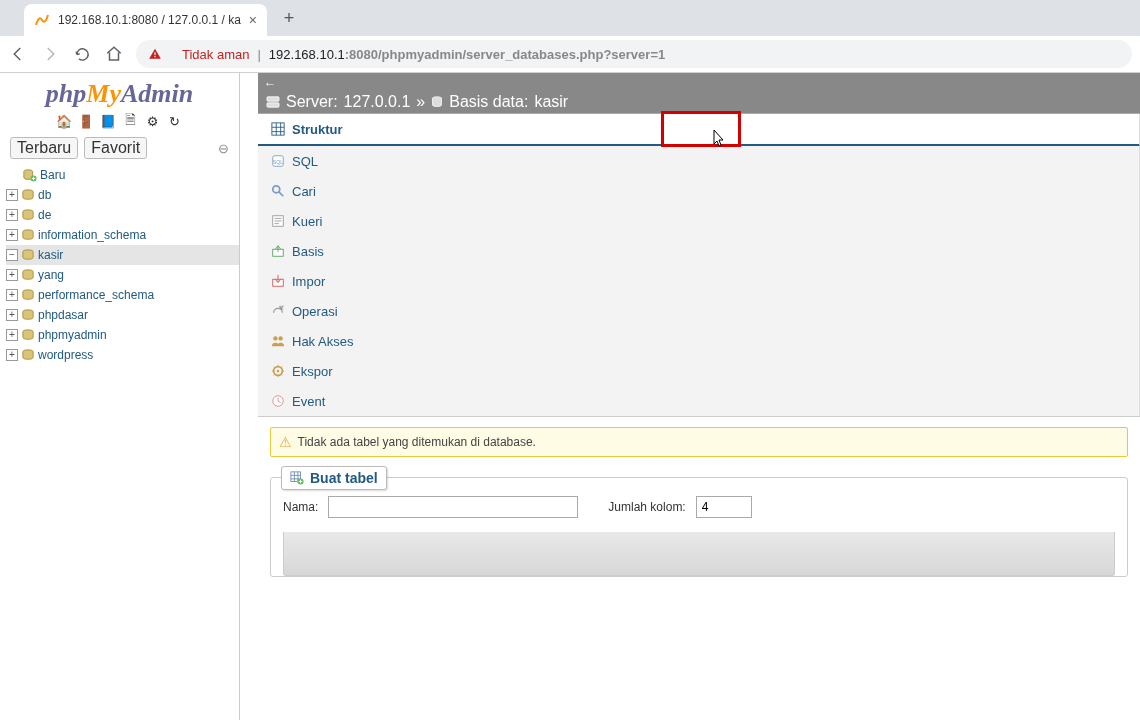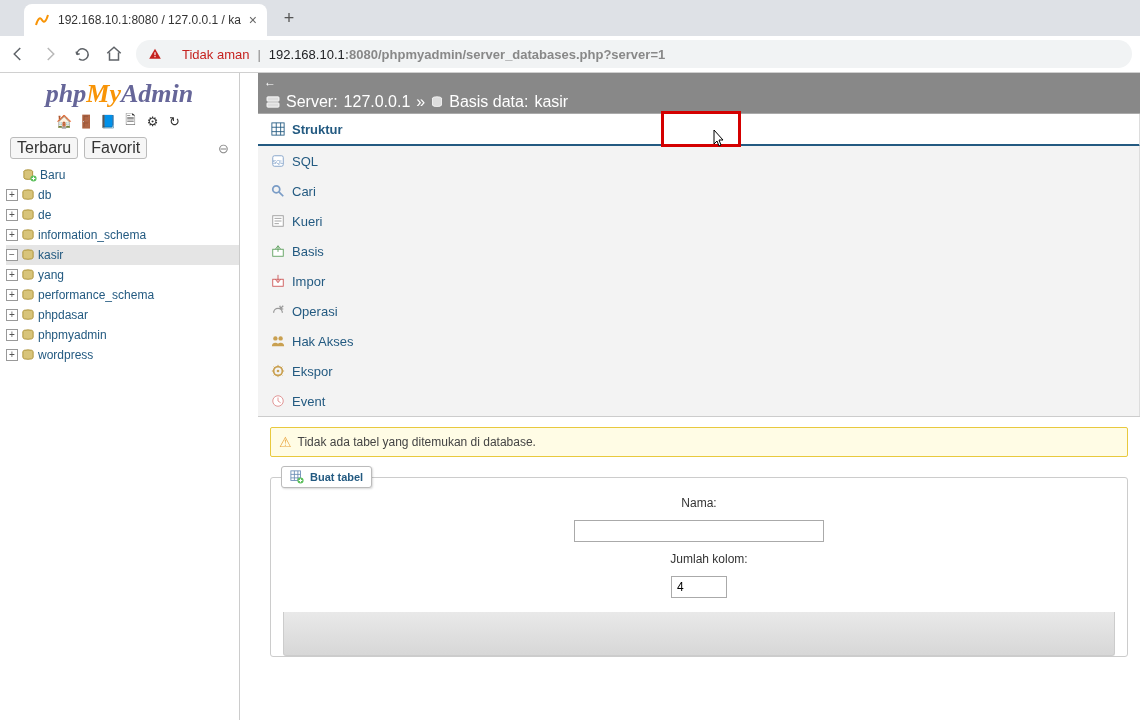--- a/index.html
+++ b/index.html
@@ -56,22 +56,22 @@
 .top-tab { display: flex; align-items: center; gap: 6px; padding: 7px 12px; border-right: 1px solid #ddd; cursor: pointer; font-size: 13px; color: #235a81; background: #f3f3f3; position: relative; }
 .top-tab.active { background: #fff; border-bottom: 3px solid #235a81; margin-bottom: -1px; font-weight: bold; }
 .top-tab .ticon { width: 16px; height: 16px; display: inline-flex; align-items: center; justify-content: center; font-size: 13px; }
 .highlight-box { position: absolute; border: 3px solid #d40000; pointer-events: none; }
 
 .content-body { padding: 10px 12px; position: relative; }
 .warning { border: 1px solid #e8c93e; background: #fffce5; padding: 6px 8px; display: flex; align-items: center; gap: 6px; font-size: 12px; color: #444; border-radius: 2px; margin-bottom: 20px; }
 .warn-tri { color: #e8a33d; font-size: 14px; }
 
 .fieldset { border: 1px solid #ccc; border-radius: 3px; padding: 18px 12px 0; margin-top: 10px; position: relative; }
-.legend { position: absolute; top: -12px; left: 10px; background: #fff; border: 1px solid #bbb; border-radius: 3px; padding: 3px 8px; display: flex; align-items: center; gap: 6px; font-size: 11px; font-weight: bold; color: #235a81; box-shadow: 1px 1px 2px rgba(0,0,0,0.15); }
-.form-row { display: flex; align-items: center; gap: 10px; padding: 0 0 14px; font-size: 12px; flex-direction: column; }
+.legend { position: absolute; top: -12px; left: 10px; background: #fff; border: 1px solid #bbb; border-radius: 3px; padding: 3px 8px; display: flex; align-items: center; gap: 6px; font-size: 14px; font-weight: bold; color: #235a81; box-shadow: 1px 1px 2px rgba(0,0,0,0.15); }
+.form-row { display: flex; align-items: center; gap: 10px; padding: 0 0 14px; font-size: 12px; }
 .form-row label { color: #333; }
 .form-row input[type=text] { border: 1px solid #aaa; height: 22px; padding: 0 5px; font-size: 12px; }
 .name-input { width: 250px; }
 .cols-input { width: 56px; }
 .grad-bar { height: 44px; background: linear-gradient(#e9e9e9, #d7d7d7); border: 1px solid #ccc; border-top: none; border-radius: 0 0 3px 3px; }
 
 .cursor { position: absolute; width: 18px; height: 22px; pointer-events: none; z-index: 100; }
 
 svg { display: block; }
 </style>

